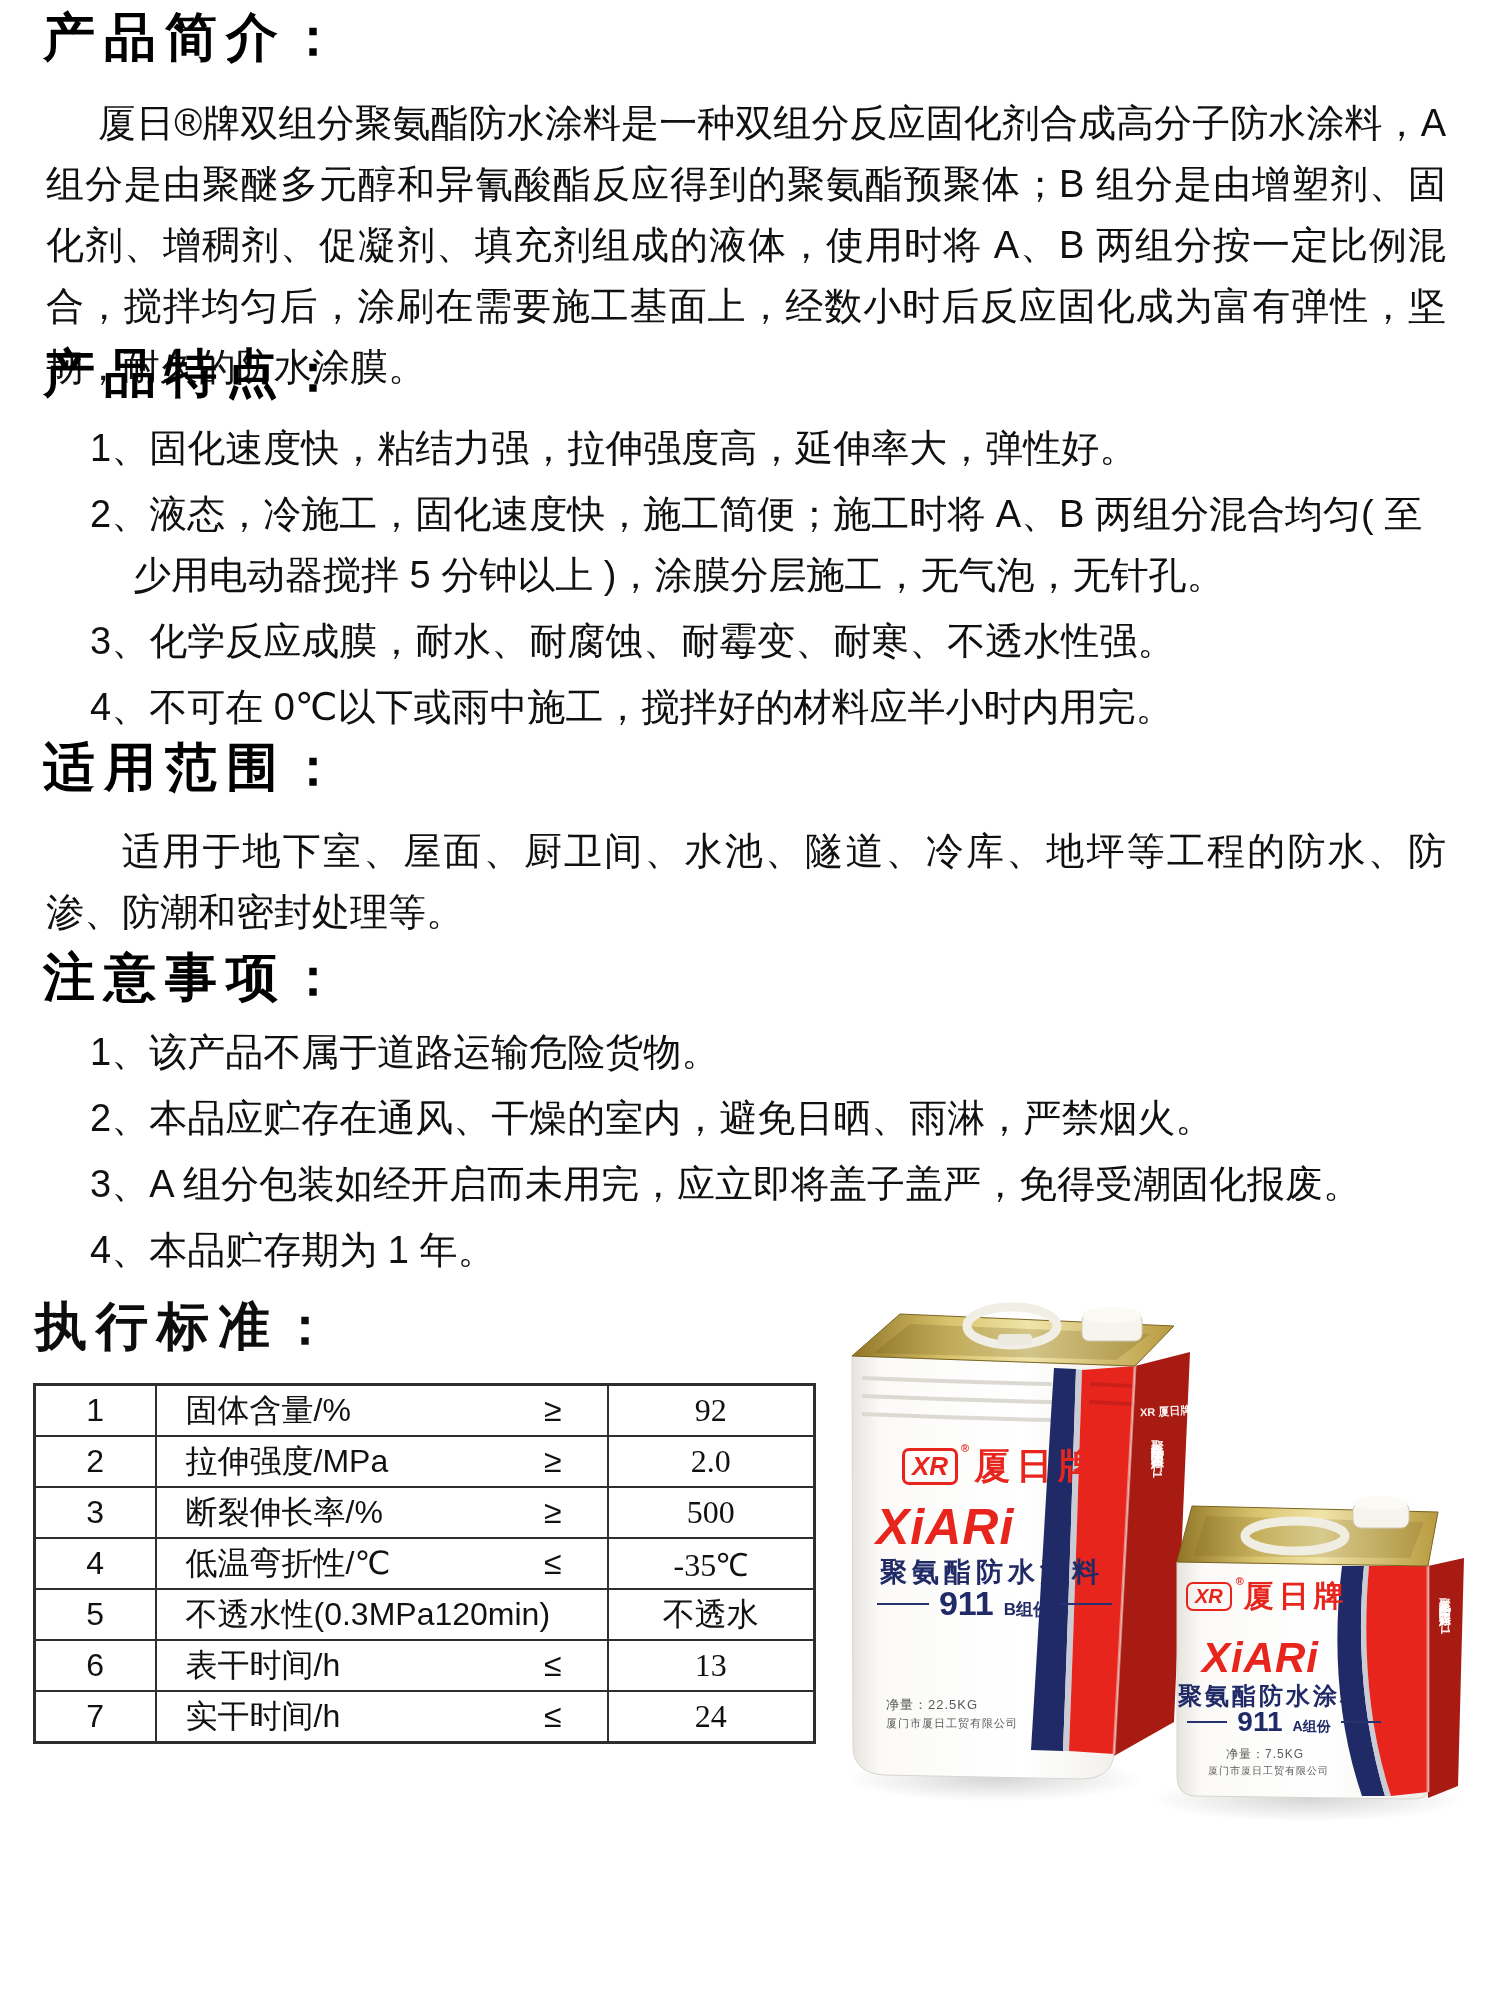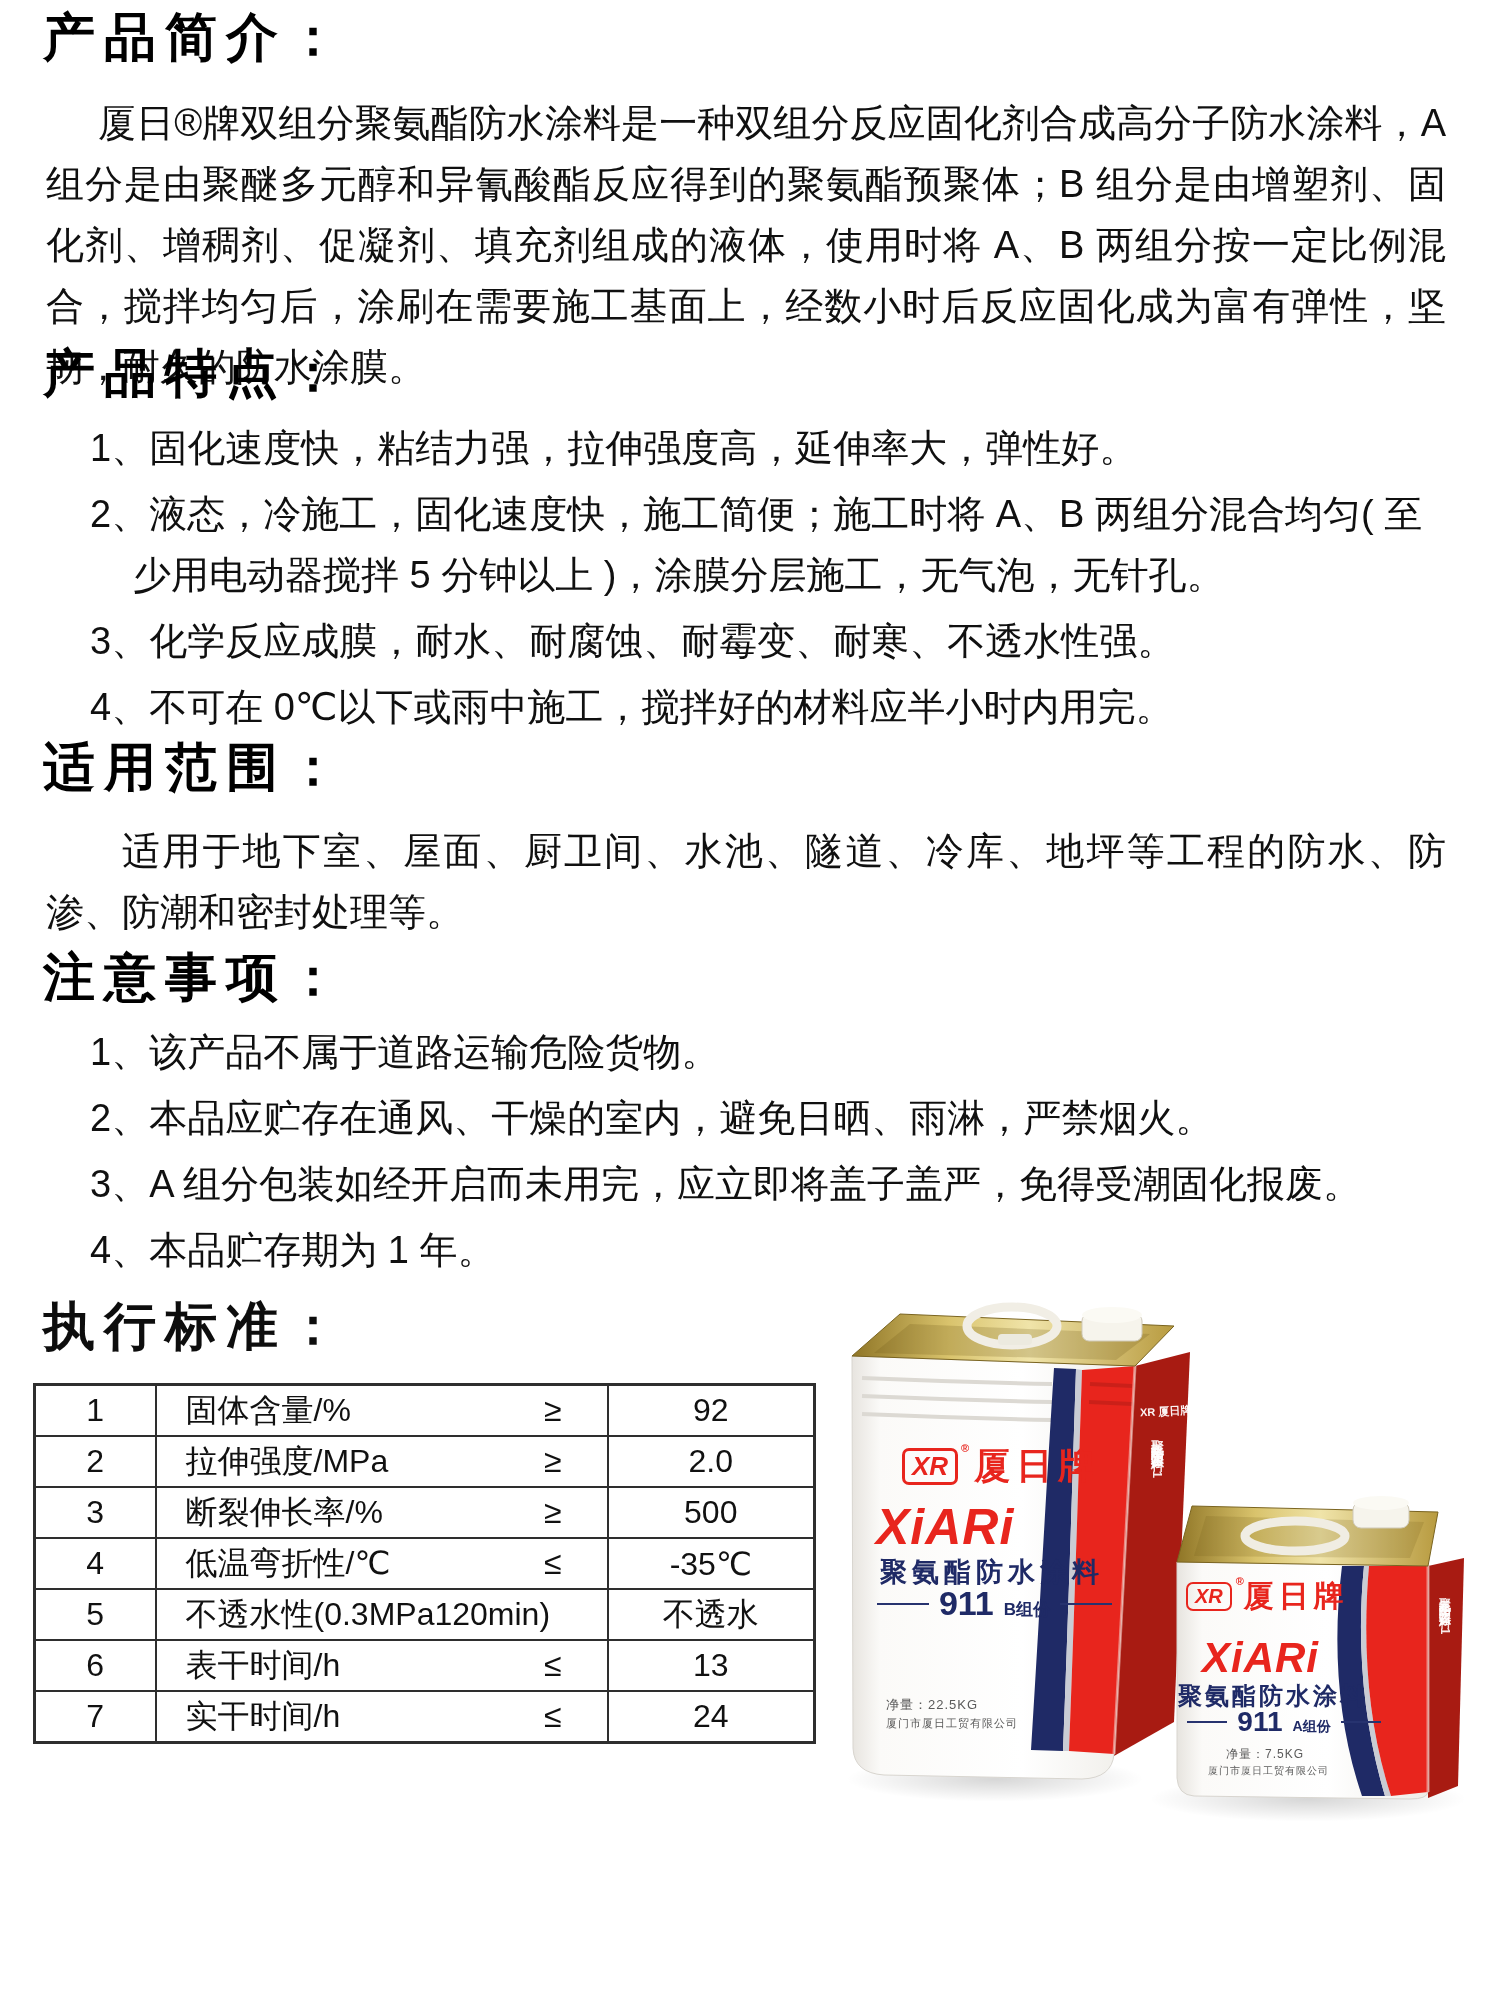--- a/index.html
+++ b/index.html
@@ -12,35 +12,35 @@
          letter-spacing:9px;line-height:1.15;color:#000;}
   .body-text{position:absolute;left:0;width:1400px;margin:11px;font-size:38px;
              line-height:61px;text-align:justify;color:#101010;}
   .indent-sm{text-indent:52px;}
   .indent-lg{text-indent:76px;}
 
   .num-list{position:absolute;left:0;width:1400px;}
   .num-item{margin:0 0 5px 55px;padding-left:43px;text-indent:-43px;
             font-size:38px;line-height:61px;color:#101010;}
 
-  .std-line{position:absolute;left:8px;top:1292px;display:flex;align-items:baseline;gap:16px;}
+  .std-line{position:absolute;left:0;top:1292px;display:flex;align-items:baseline;gap:16px;}
   .std-label{font-size:52px;font-weight:700;letter-spacing:9px;}
   .std-value{font-size:57px;font-weight:400;letter-spacing:3px;}
 
   
   table.spec{position:absolute;left:33px;top:1383px;border-collapse:collapse;
              border:3px solid #2e2e2e;table-layout:fixed;width:780px;}
   table.spec th,table.spec td{border:2px solid #2e2e2e;font-weight:400;
              font-size:32px;color:#111;overflow:hidden;}
   table.spec th{height:44px;text-align:center;}
   table.spec td{height:47px;}
   td.c-no{text-align:center;}
   td.c-item .flexcell{display:flex;justify-content:space-between;align-items:center;
              padding:0 44px 0 28px;}
-  td.c-val{text-align:center;}
+  td.c-val{text-align:center;font-family:Liberation Serif, serif;}
 
   
   .can{position:absolute;}
   .can svg{position:absolute;left:0;top:0;}
   .can-shadow{position:absolute;border-radius:50%;
       background:radial-gradient(ellipse at center, rgba(0,0,0,0.16) 0%, rgba(0,0,0,0.0) 70%);}
   .overlay{position:absolute;white-space:nowrap;}
   .brand-row{display:flex;align-items:center;gap:16px;}
   .xr-badge{display:inline-block;border:3px solid #e8251d;color:#e8251d;border-radius:7px;
             padding:2px 7px 3px;font-weight:800;font-style:italic;line-height:1;position:relative;}

